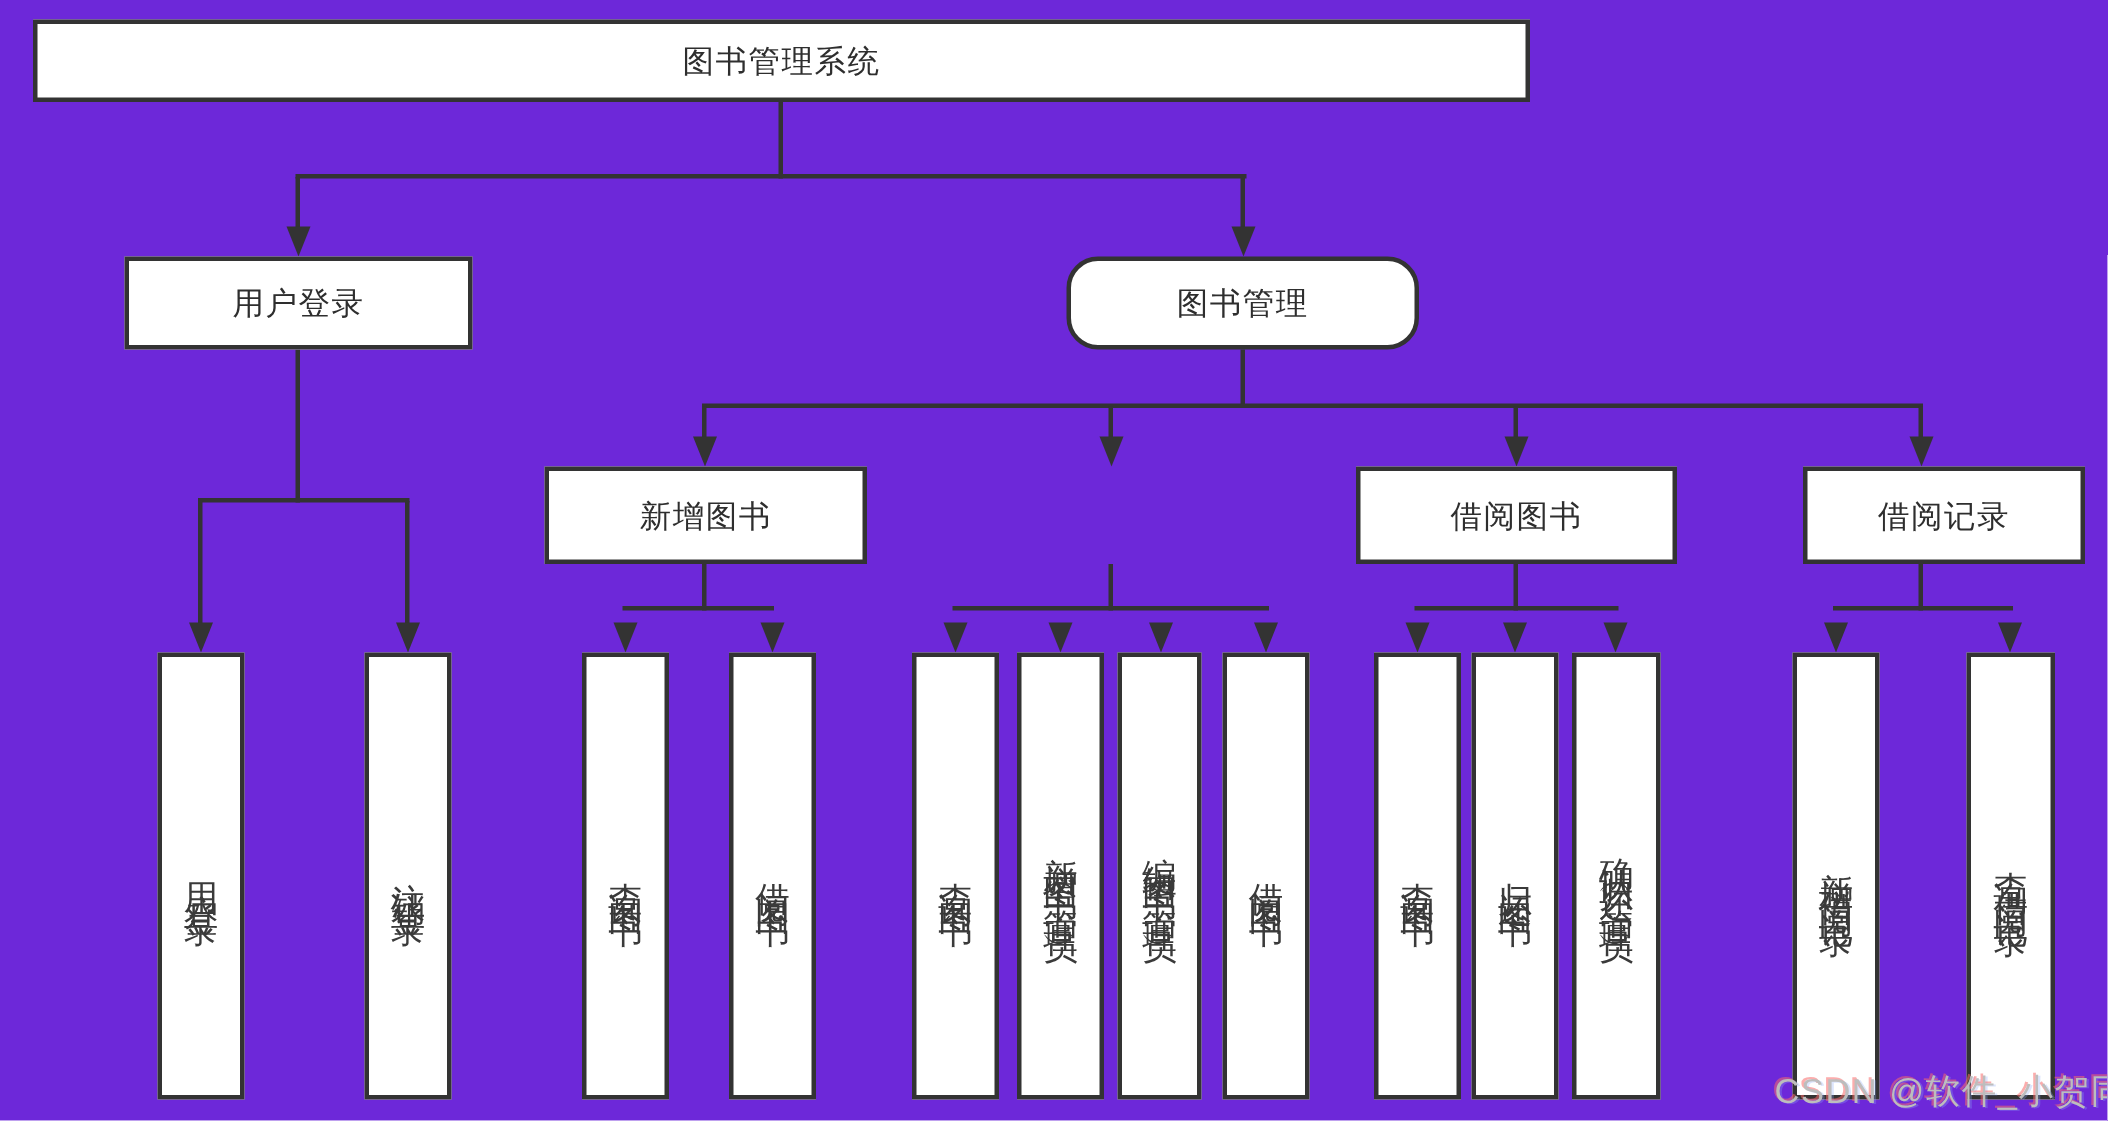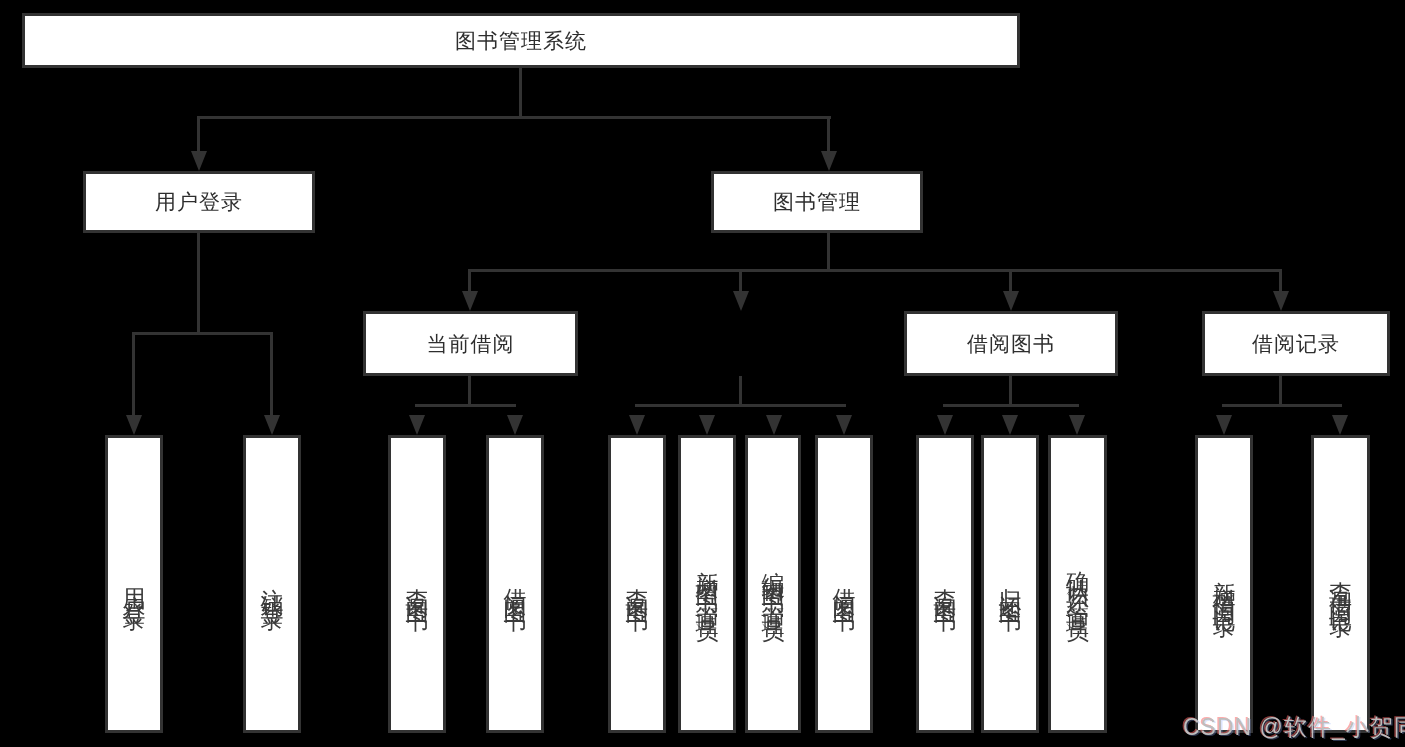--- a/index.html
+++ b/index.html
@@ -1,19 +1,19 @@
 <!DOCTYPE html>
 <html><head>
 <meta charset="utf-8">
 <style>
   html,body{margin:0;padding:0;background:#ffffff;}
   #canvas{
     position:relative;
     width:1405px;height:747px;
-    background:#000000;
+    background:#6d28d9;
     font-family:"Liberation Sans","DejaVu Sans",sans-serif;
     overflow:hidden;
   }
   .box{
     position:absolute;
     border:3px solid #333333;
     background:#ffffff;
     display:flex;
     align-items:center;
     justify-content:center;
@@ -105,26 +105,26 @@
   <div class="arrow" style="left:1216px;top:415px;"></div>
   <div class="arrow" style="left:1332px;top:415px;"></div>
 
   <div class="box hbox" style="left:22px;top:13px;width:998px;height:55px;">
     <span>图书管理系统</span>
   </div>
 
   <div class="box hbox" style="left:83px;top:171px;width:232px;height:62px;">
     <span>用户登录</span>
   </div>
-  <div class="box hbox" style="left:711px;top:171px;width:212px;height:62px;">
+  <div class="box hbox" style="left:711px;top:171px;width:235px;height:62px;border-radius:21px;">
     <span>图书管理</span>
   </div>
 
   <div class="box hbox" style="left:363px;top:311px;width:215px;height:65px;">
-    <span>当前借阅</span>
+    <span>新增图书</span>
   </div>
   <div class="box hbox" style="left:904px;top:311px;width:214px;height:65px;">
     <span>借阅图书</span>
   </div>
   <div class="box hbox" style="left:1202px;top:311px;width:188px;height:65px;">
     <span>借阅记录</span>
   </div>
 
   <div class="box vbox" style="left:105px;top:435px;width:58px;height:298px;">
     <span>用户登录</span>

